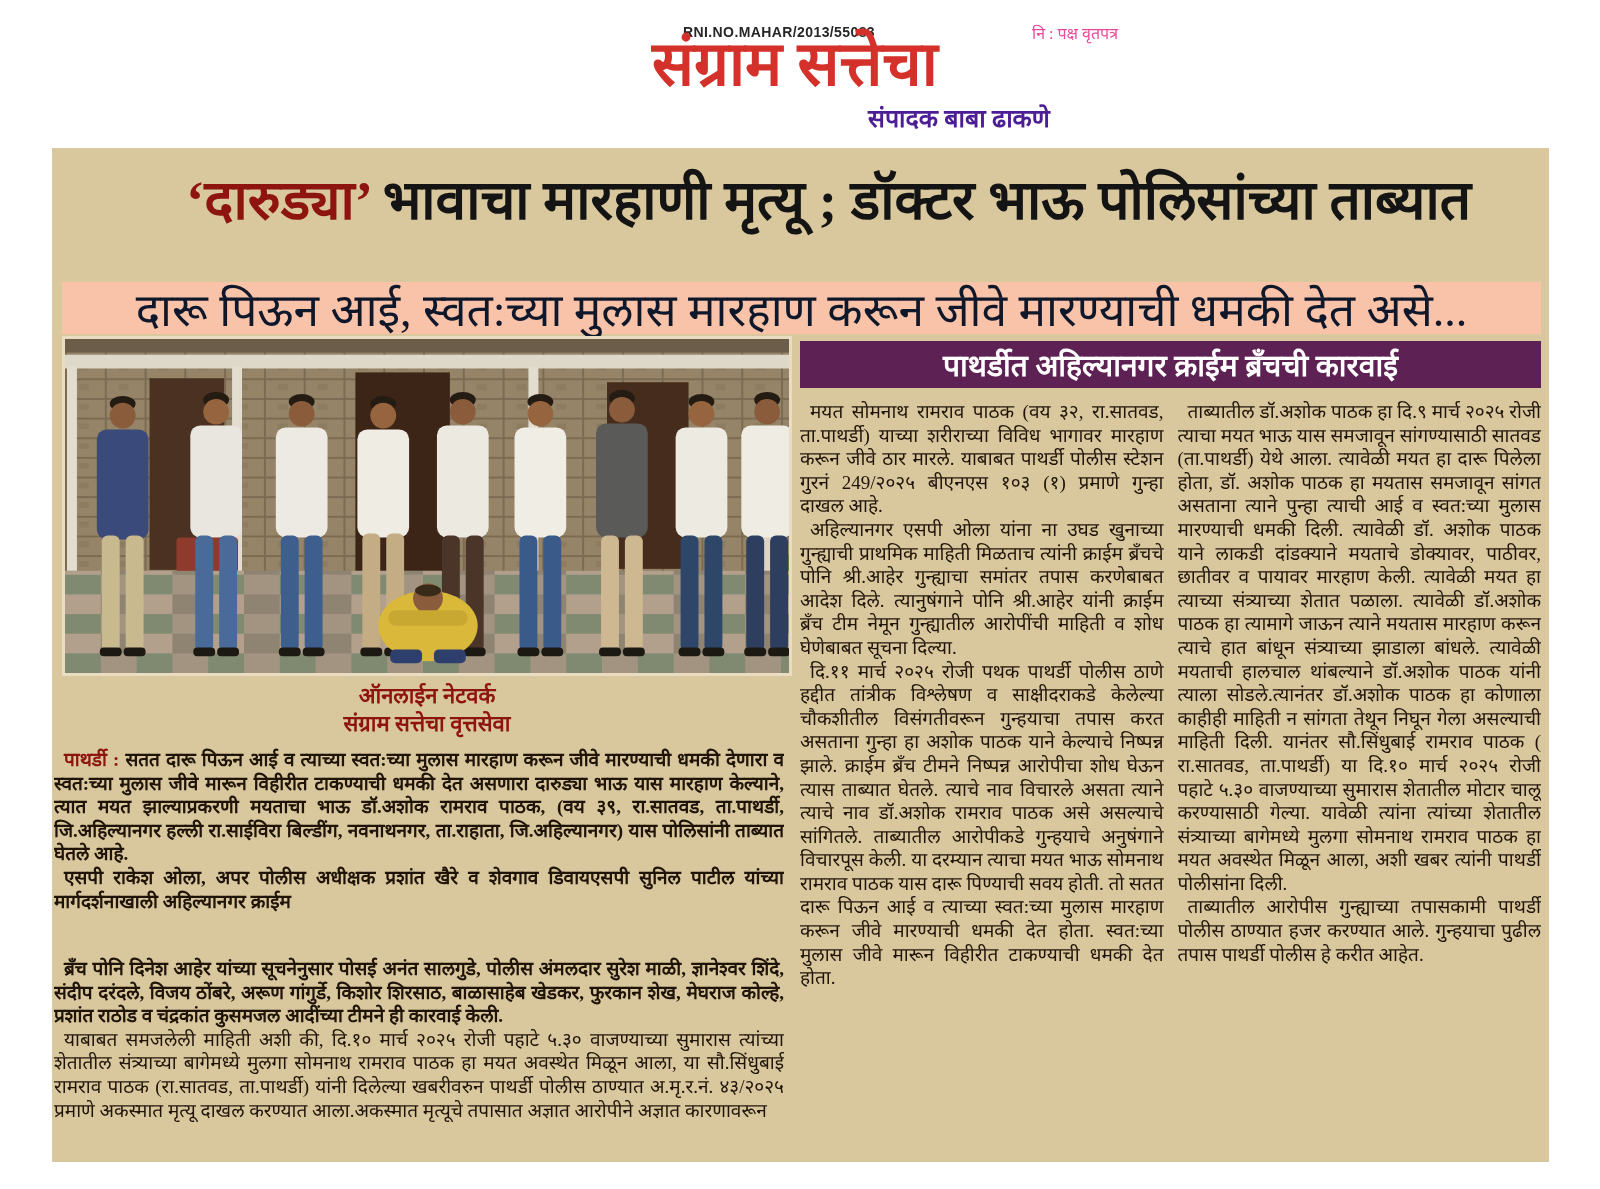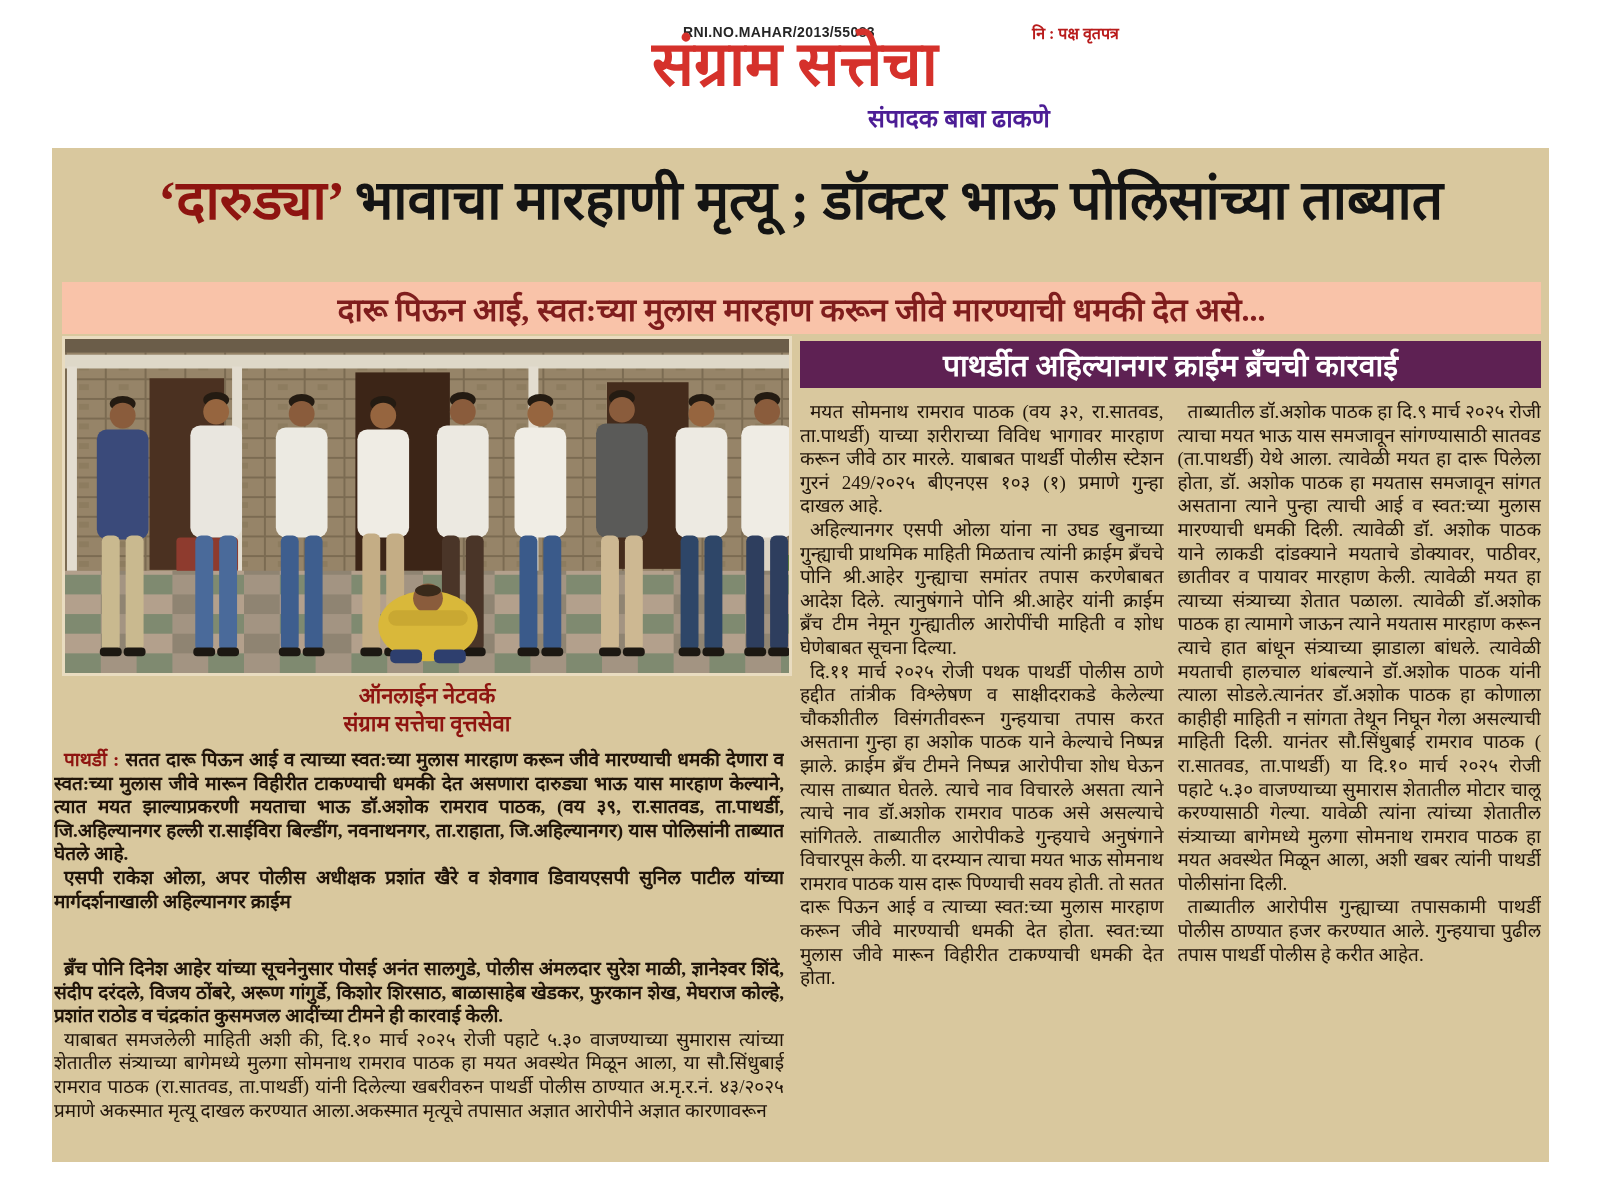--- a/index.html
+++ b/index.html
@@ -5,33 +5,33 @@
   html,body{margin:0;padding:0;background:#ffffff;}
   .page{position:relative;width:1600px;height:1189px;background:#ffffff;overflow:hidden;
         font-family:"Liberation Serif","DejaVu Serif",serif;}
 
   
   .masthead{position:absolute;top:0;left:0;width:100%;height:148px;background:#ffffff;}
   .rni{position:absolute;left:683px;top:24px;font-family:"Liberation Sans","DejaVu Sans",sans-serif;
        font-size:14px;font-weight:bold;color:#262626;letter-spacing:.4px;}
   .paper-title{position:absolute;left:648px;top:26px;margin:4px;font-size:62px;line-height:1.1;
        font-weight:bold;color:#d5312b;white-space:nowrap;}
-  .tagline{position:absolute;left:1032px;top:22px;font-size:16px;font-weight:bold;color:#b91c1c;}
+  .tagline{position:absolute;left:1032px;top:22px;font-size:16px;font-weight:normal;color:#ec4899;}
   .editor{position:absolute;left:868px;top:100px;font-size:25px;font-weight:bold;color:#4c1d95;white-space:nowrap;}
 
   
   .sheet{position:absolute;left:52px;top:148px;width:1497px;height:1014px;background:#d9c89e;}
 
   .headline{position:absolute;top:12px;left:0;width:100%;text-align:center;white-space:nowrap;
-            overflow:hidden;font-weight:bold;font-size:55px;line-height:1.5;color:#141414;}
+            overflow:hidden;font-weight:bold;font-size:55px;line-height:1.5;color:#141414;padding-left:28px;}
   .headline .quoted{color:#8e1410;}
 
   .pink-band{position:absolute;top:134px;left:10px;right:8px;height:52px;background:#f9c3a9;
              display:flex;align-items:center;justify-content:center;}
-  .pink-band span{font-size:32px;font-weight:bold;color:#7f1d1d;white-space:nowrap;}
+  .pink-band span{font-size:46px;font-weight:normal;color:#0f172a;white-space:nowrap;}
 
   .photo-wrap{position:absolute;top:188px;left:10px;width:730px;height:340px;
               border:3px solid #e9dcc0;box-sizing:border-box;background:#8f8068;}
   .photo-wrap svg{display:block;width:100%;height:100%;}
 
   .caption{position:absolute;top:534px;left:10px;width:730px;text-align:center;
            color:#8e1410;font-weight:bold;font-size:22px;line-height:1.28;}
 
   .cols{display:flex;gap:14px;position:absolute;overflow:hidden;}
   .left-cols{top:600px;left:2px;width:730px;height:404px;flex-direction:column;}

